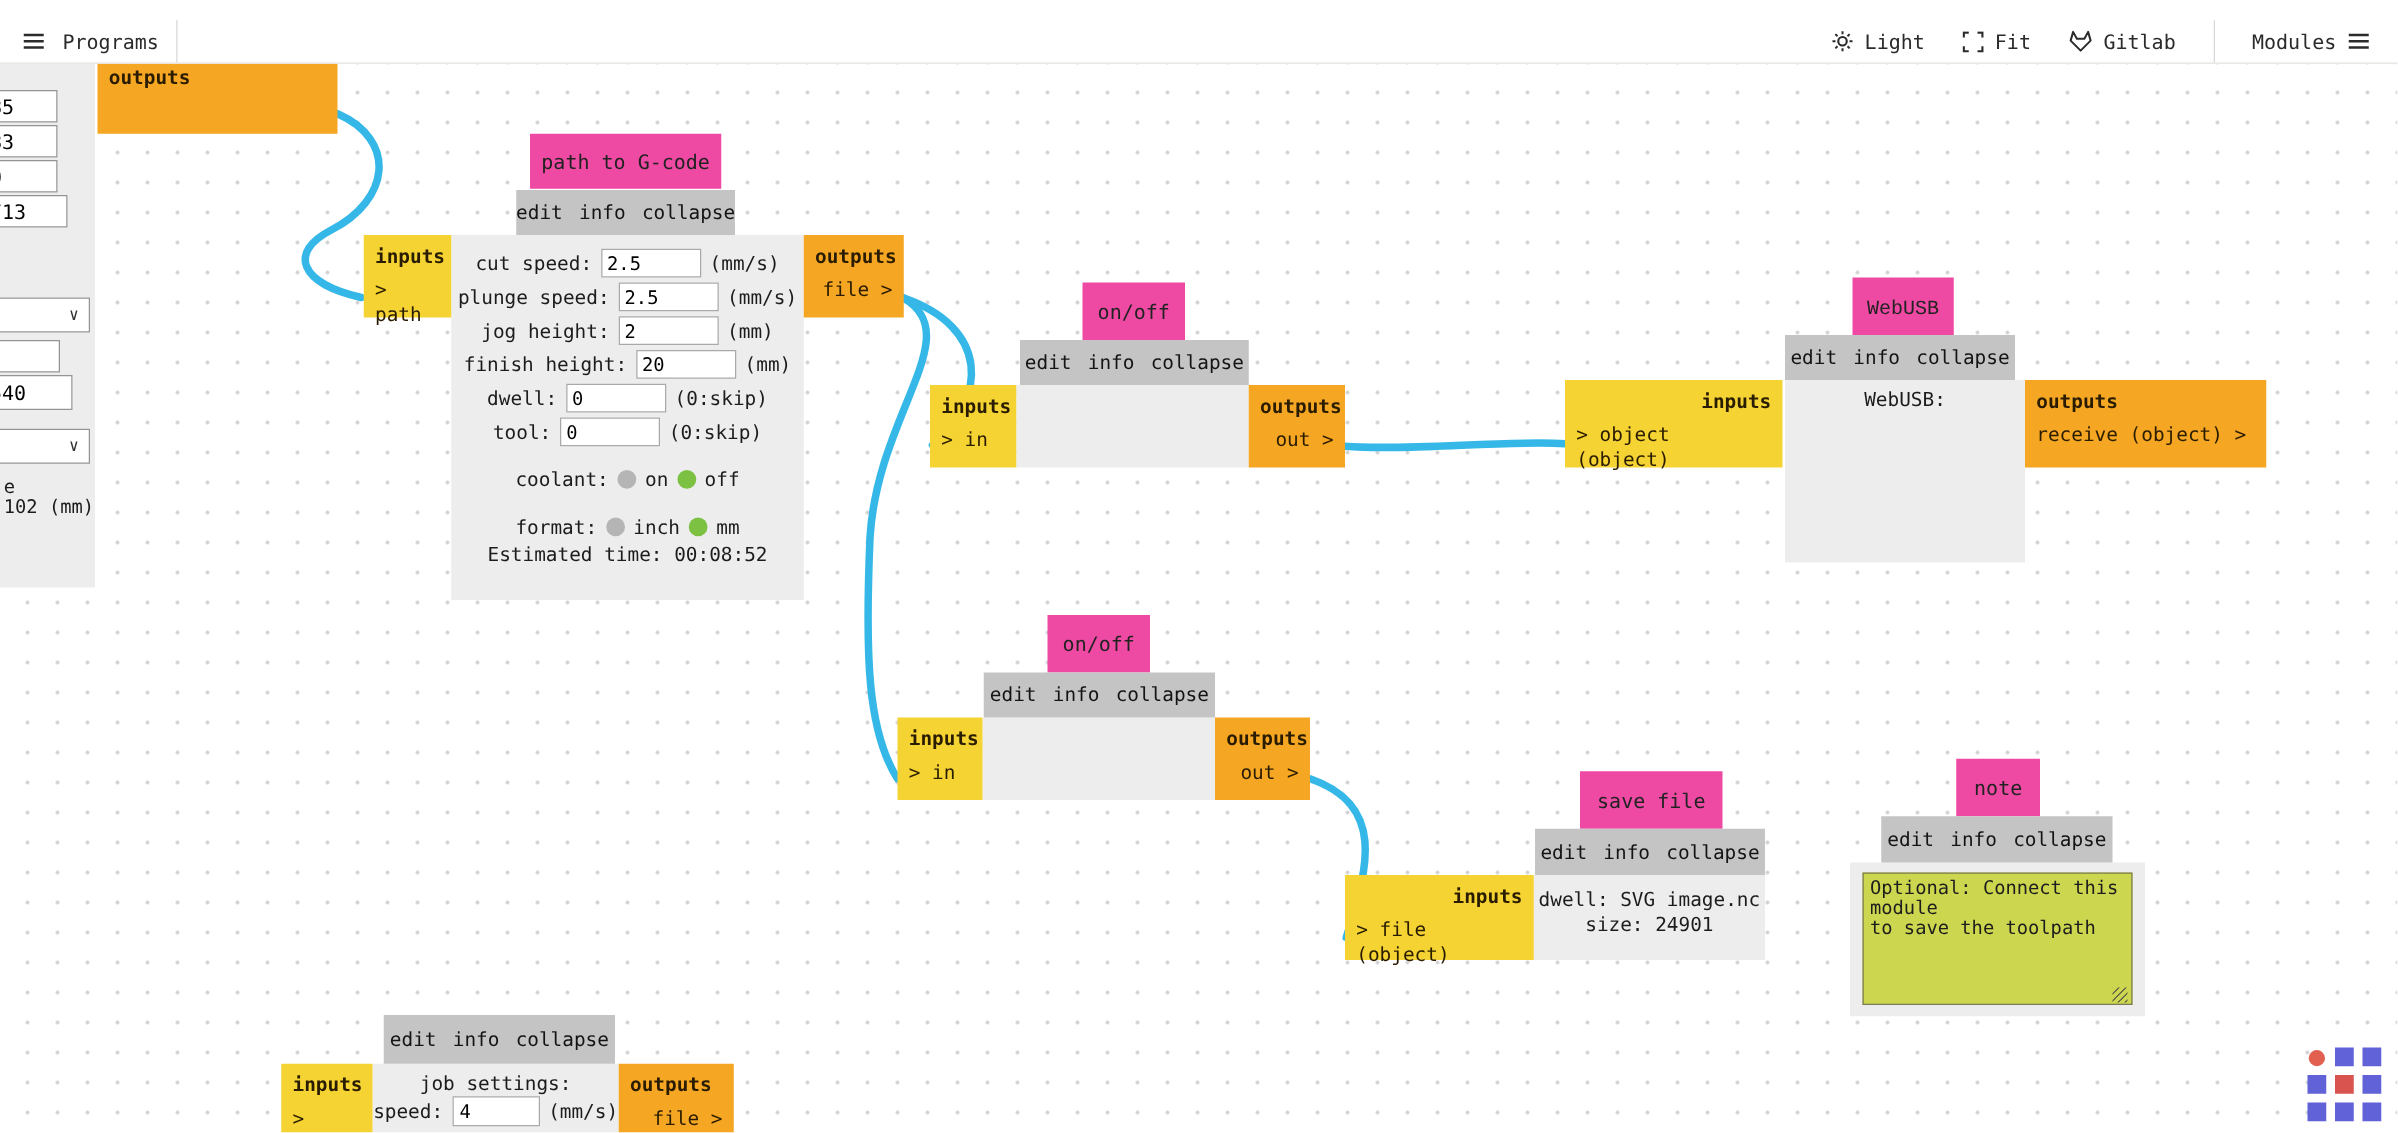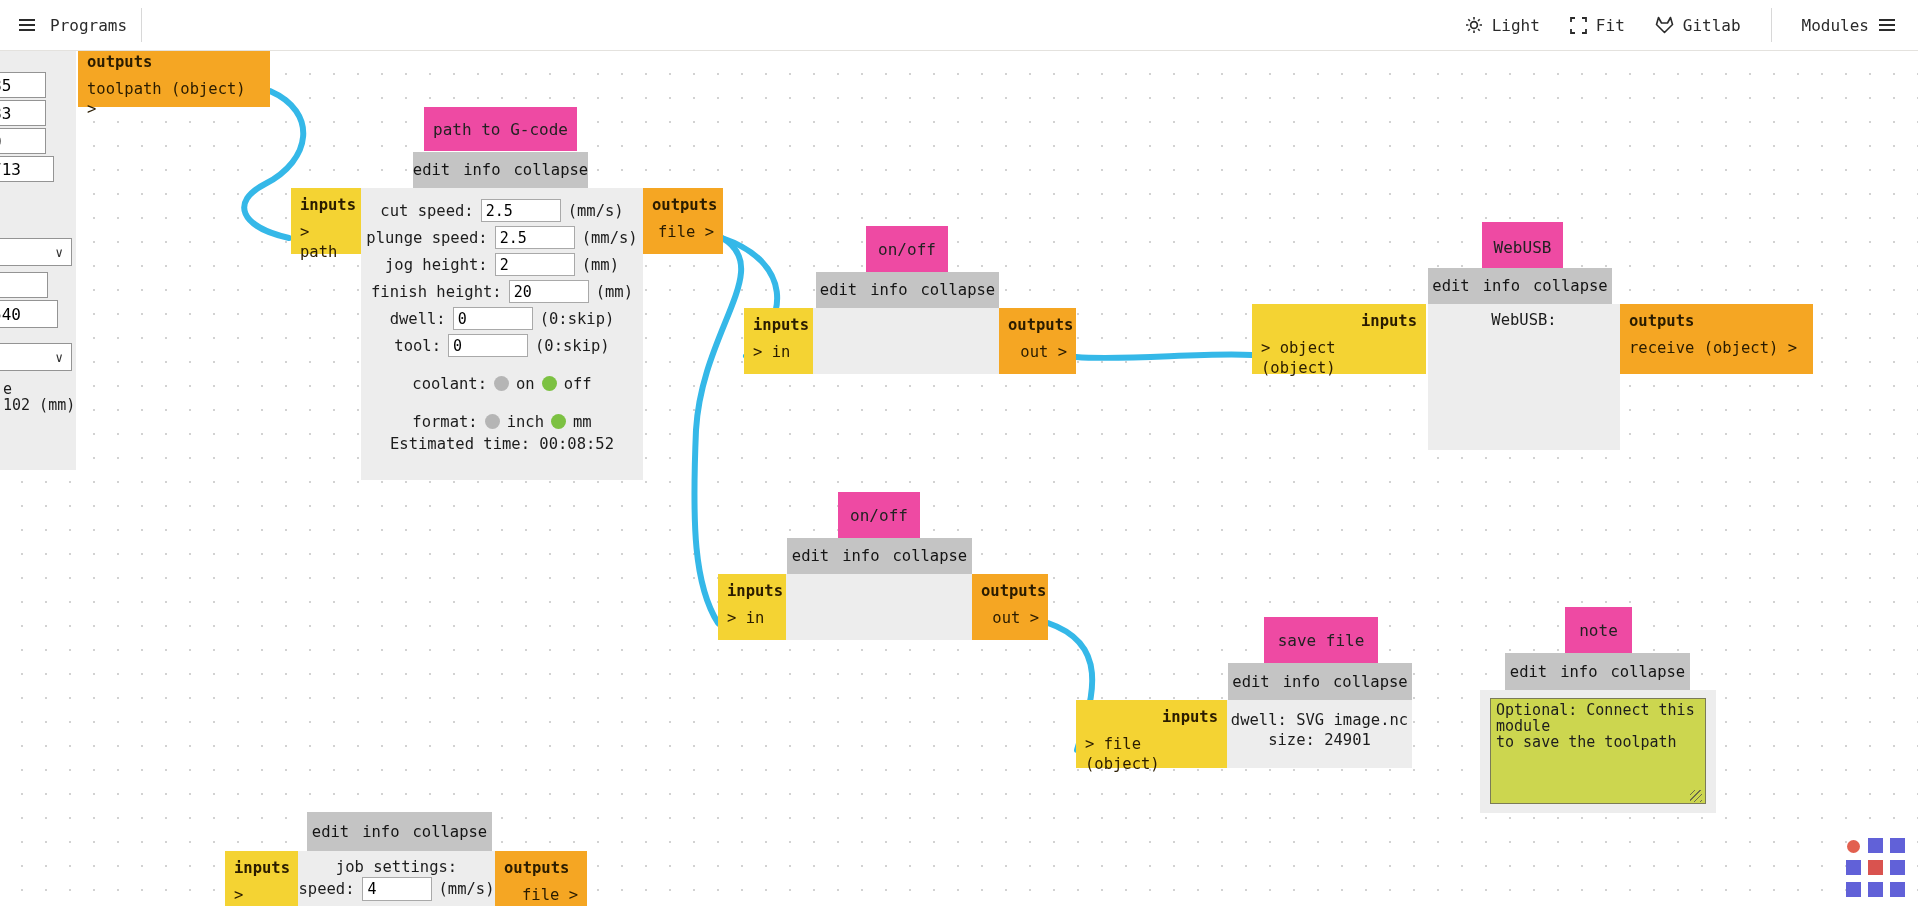--- a/index.html
+++ b/index.html
@@ -1,21 +1,21 @@
 <!DOCTYPE html>
 <html><head>
 <meta charset="utf-8">
 <style>
   html,body{margin:0;padding:0;background:#fff;}
   .screen{position:relative;width:1918px;height:906px;overflow:hidden;
           font-family:"DejaVu Sans Mono",monospace;color:#222;background:#fff;}
 
   
   .topbar{position:absolute;left:0;top:0;width:1918px;height:50px;background:#fff;
-          border-bottom:1px solid #e4e2de;display:flex;align-items:center;z-index:30;}
+          border-bottom:1px solid #e4e2de;display:flex;align-items:flex-end;z-index:30;}
   .tb-left{display:flex;align-items:center;gap:14px;padding-left:18px;}
   .tb-right{margin-left:auto;display:flex;align-items:center;gap:30px;padding-right:22px;}
   .tb-item{display:flex;align-items:center;gap:9px;font-size:16px;color:#2b2b2b;cursor:pointer;}
   .tb-divider{width:1px;height:34px;background:#d8d8d8;}
   .icon svg{display:block;}
 
   
   .canvas{position:absolute;left:0;top:50px;width:1918px;height:856px;
           background-image:radial-gradient(circle,#d2d2d2 1.3px,transparent 1.5px);
           background-size:24px 24px;background-position:10px 12px;}
@@ -101,21 +101,21 @@
   #g-in     {left:291px; top:138px; width:70px;  height:66px;}
   #g-out    {left:643px; top:138px; width:80px;  height:66px;}
 
   #o1-title  {left:866px; top:176px; width:82px;  height:46px;}
   #o1-toolbar{left:816px; top:222px; width:183px; height:36px;}
   #o1-in     {left:744px; top:258px; width:69px;  height:66px;}
   #o1-body   {left:813px; top:258px; width:186px; height:66px;}
   #o1-out    {left:999px; top:258px; width:77px;  height:66px;}
   #o1-toggle {left:869px; top:267px;}
 
-  #wu-title  {left:1482px;top:172px; width:81px;  height:50px;}
+  #wu-title  {left:1482px;top:172px; width:81px;  height:50px;font-family:Liberation Mono, monospace;}
   #wu-toolbar{left:1428px;top:218px; width:184px; height:36px;}
   #wu-body   {left:1428px;top:254px; width:192px; height:146px;}
   #wu-in     {left:1252px;top:254px; width:174px; height:70px;}
   #wu-out    {left:1620px;top:254px; width:193px; height:70px;}
   #wu-btn1   {left:1435px;top:285px; width:103px; height:38px;}
   #wu-btn2   {left:1542px;top:285px; width:70px;  height:38px;}
   #wu-sep    {left:1436px;top:336px; width:176px;}
   #wu-status {left:1441px;top:348px; width:160px; height:36px;}
 
   #o2-title  {left:838px; top:442px; width:82px;  height:46px;}
@@ -231,21 +231,20 @@
       <input id="lp-f6" value="540" style="">
       <div class="sel" id="lp-s2">
           <span class="chev">∨</span>
         </div>
       <div class="txt" id="lp-t1">e</div>
       <div class="txt" id="lp-t2">102 (mm)</div>
     </div>
 
     <div class="pbox out" id="tp-out">
       <div class="hdr">outputs</div>
-      <div class="prt">toolpath (object) &gt;</div>
     </div>
 
     <div class="m-title" id="g-title">path to G-code</div>
     <div class="m-toolbar" id="g-toolbar">
       <span>edit</span>
       <span>info</span>
       <span>collapse</span>
     </div>
     <div class="pbox in" id="g-in">
       <div class="hdr ta-r">inputs</div>

